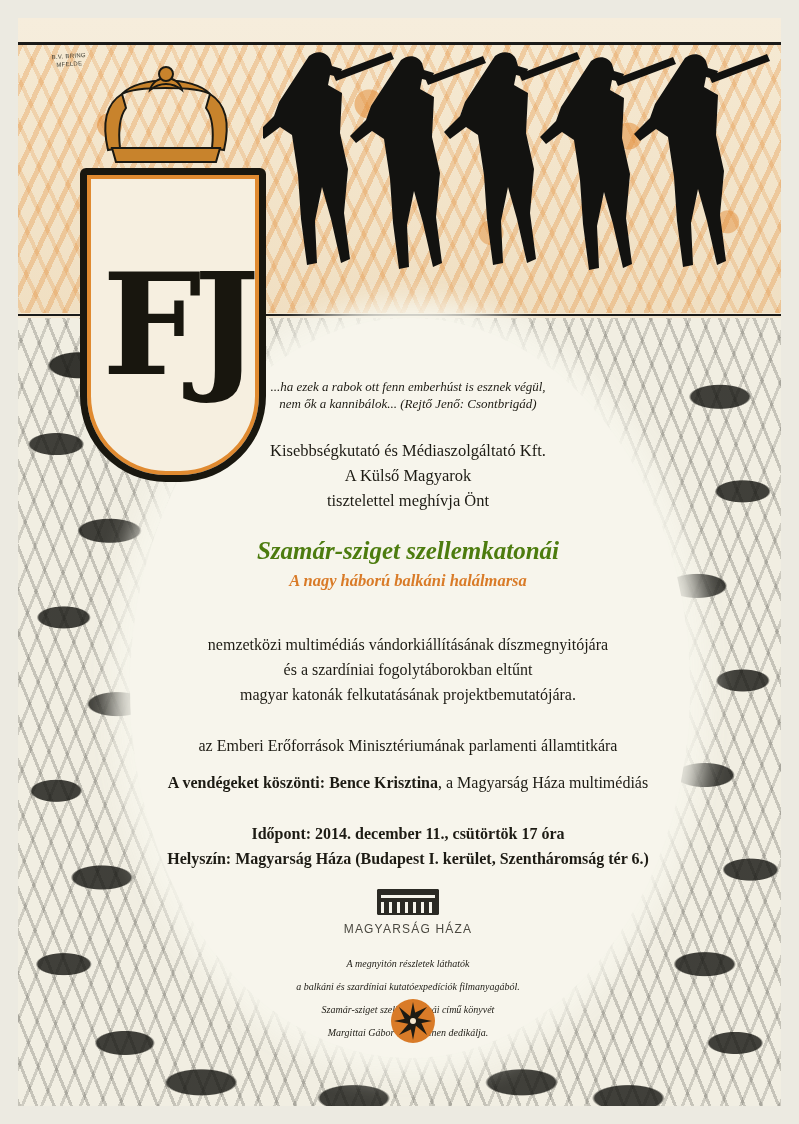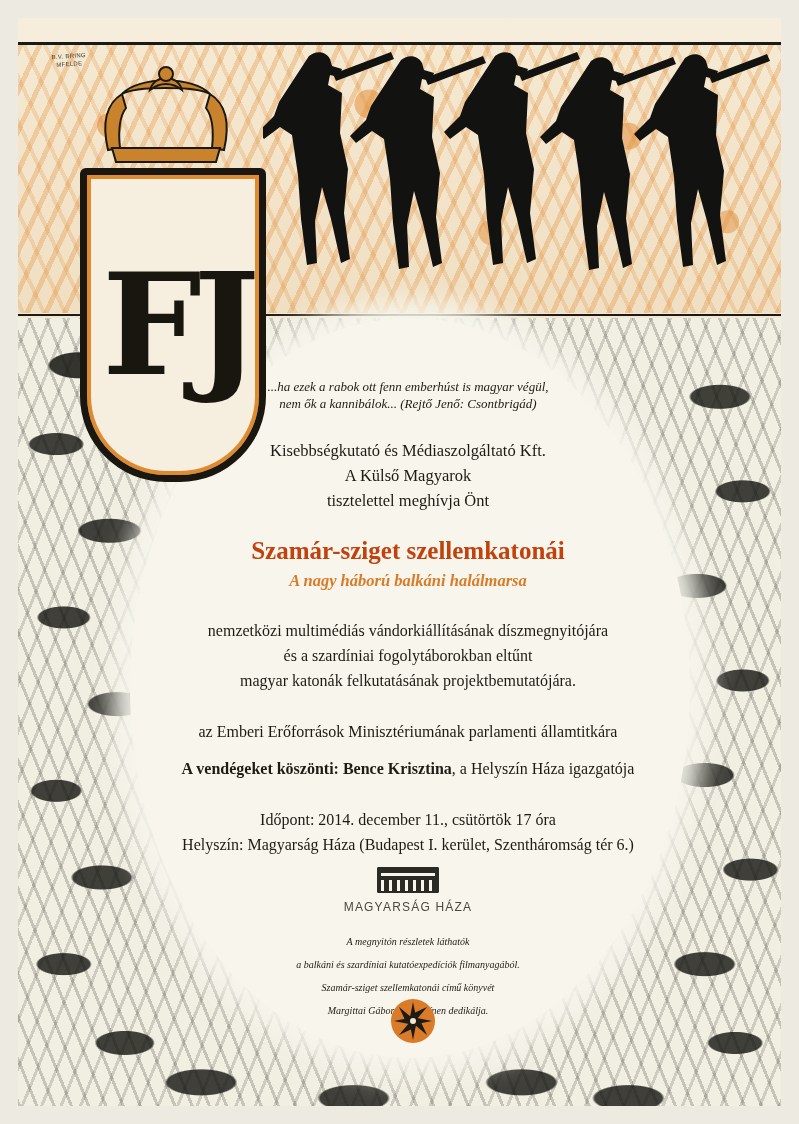--- a/index.html
+++ b/index.html
@@ -211,49 +211,51 @@
     font-size: 13px;
     line-height: 17px;
     margin-bottom: 26px;
   }
   .invite {
     font-size: 16.5px;
     line-height: 25px;
     margin-bottom: 22px;
   }
   .main-title {
-    color: #c2410c;
+    color: #4d7c0f;
+    font-style: italic;
     font-weight: bold;
     font-size: 25px;
     line-height: 31px;
     margin-bottom: 4px;
   }
   .subtitle {
     color: #d97b28;
     font-style: italic;
     font-weight: bold;
     font-size: 16.5px;
     line-height: 22px;
-    margin-bottom: 26px;
+    margin-bottom: 40px;
   }
   .body-par {
     font-size: 16px;
     line-height: 25px;
     margin-bottom: 26px;
   }
   .persons {
     font-size: 16px;
     line-height: 25px;
     margin-bottom: 26px;
   }
   .persons .b { font-weight: bold; }
   .details {
     font-size: 16px;
     line-height: 25px;
-    margin-bottom: 10px;
+    margin-bottom: 18px;
+    font-weight: bold;
   }
   .logo-block {
     margin: 4px 0 16px;
     text-align: center;
   }
   .logo-mark {
     display: inline-block;
     width: 62px;
     height: 26px;
     background: #2b2a24;
@@ -372,21 +374,21 @@
     </div>
 
     <div class="shield">
       <div class="shield-mono">FJ</div>
     </div>
     <div class="corner-stamp">B.V. BRING MFELDE</div>
 
     <div class="content">
 
       <div class="quote">
-        <div>...ha ezek a rabok ott fenn emberhúst is magyar végül,</div>
+        <div>...ha ezek a rabok ott fenn emberhúst is esznek végül,</div>
         <div>nem ők a kannibálok... (Rejtő Jenő: Csontbrigád)</div>
       </div>
 
       <div class="invite">
         <div>Kisebbségkutató és Médiaszolgáltató Kft.</div>
         <div>A Külső Magyarok</div>
         <div>tisztelettel meghívja Önt</div>
       </div>
 
       <div class="main-title">Szamár-sziget szellemkatonái</div>
@@ -396,21 +398,21 @@
         <div>nemzetközi multimédiás vándorkiállításának díszmegnyitójára</div>
         <div>és a szardíniai fogolytáborokban eltűnt</div>
         <div>magyar katonák felkutatásának projektbemutatójára.</div>
       </div>
 
       <div class="persons">
         <div>az Emberi Erőforrások Minisztériumának parlamenti államtitkára</div>
         <div style="height:12px"></div>
         <div>
           <span class="b">A vendégeket köszönti:</span>
-          <span class="b">Bence Krisztina</span><span>, a Helyszín Háza igazgatója</span>
+          <span class="b">Bence Krisztina</span><span>, a Magyarság Háza multimédiás</span>
         </div>
       </div>
 
       <div class="details">
         <div>Időpont: 2014. december 11., csütörtök 17 óra</div>
         <div>Helyszín: Magyarság Háza (Budapest I. kerület, Szentháromság tér 6.)</div>
       </div>
 
       <div class="logo-block">
         <span class="logo-mark"></span>

